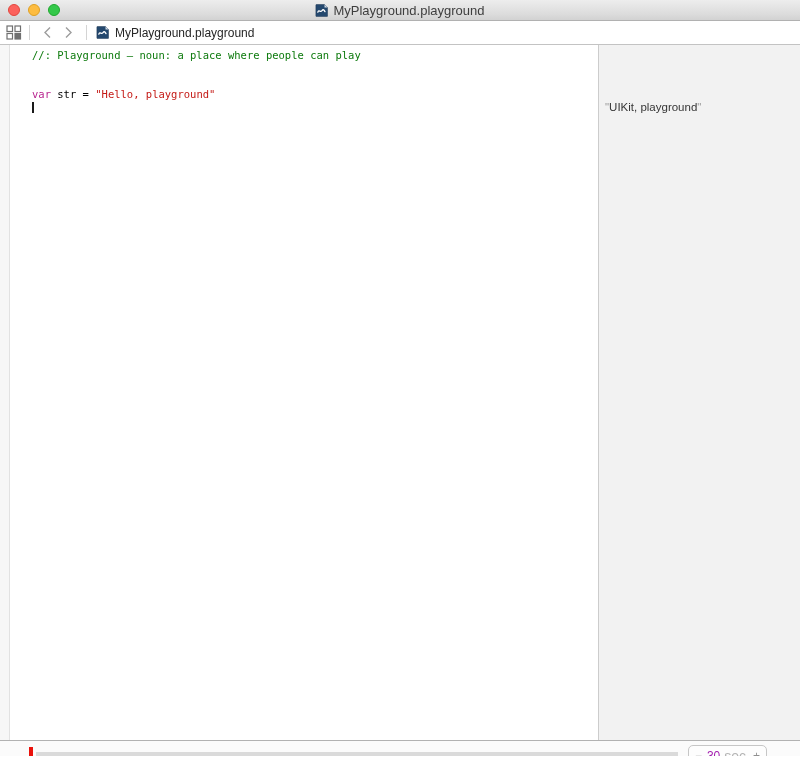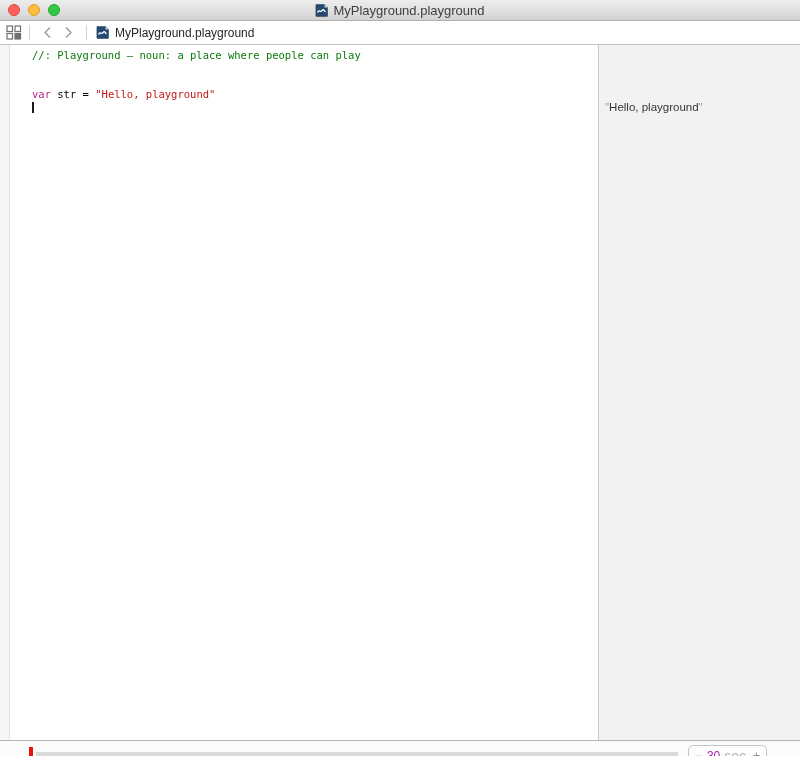--- a/index.html
+++ b/index.html
@@ -127,21 +127,21 @@
       <div class="code">
         <div class="code-line"><span class="tok-comment">//: Playground — noun: a place where people can play</span></div>
         <div class="code-line"></div>
         <div class="code-line"></div>
         <div class="code-line"><span class="tok-keyword">var</span><span class="tok-plain"> str = </span><span class="tok-string">"Hello, playground"</span></div>
         <div class="code-line"><span class="caret"></span></div>
       </div>
     </div>
 
     <div class="results">
-      <div class="result-item"><span class="q">"</span><span>Hello, playground</span><span class="q">"</span></div>
+      <div class="result-item"><span class="q">"</span><span>UIKit, playground</span><span class="q">"</span></div>
     </div>
   </div>
 
   <div class="bottombar">
     <div class="timeline-track"></div>
     <div class="timeline-marker"></div>
     <div class="duration-pill">
       <button class="pill-minus">−</button>
       <span class="pill-value">30</span>
       <span class="pill-unit">sec</span>

